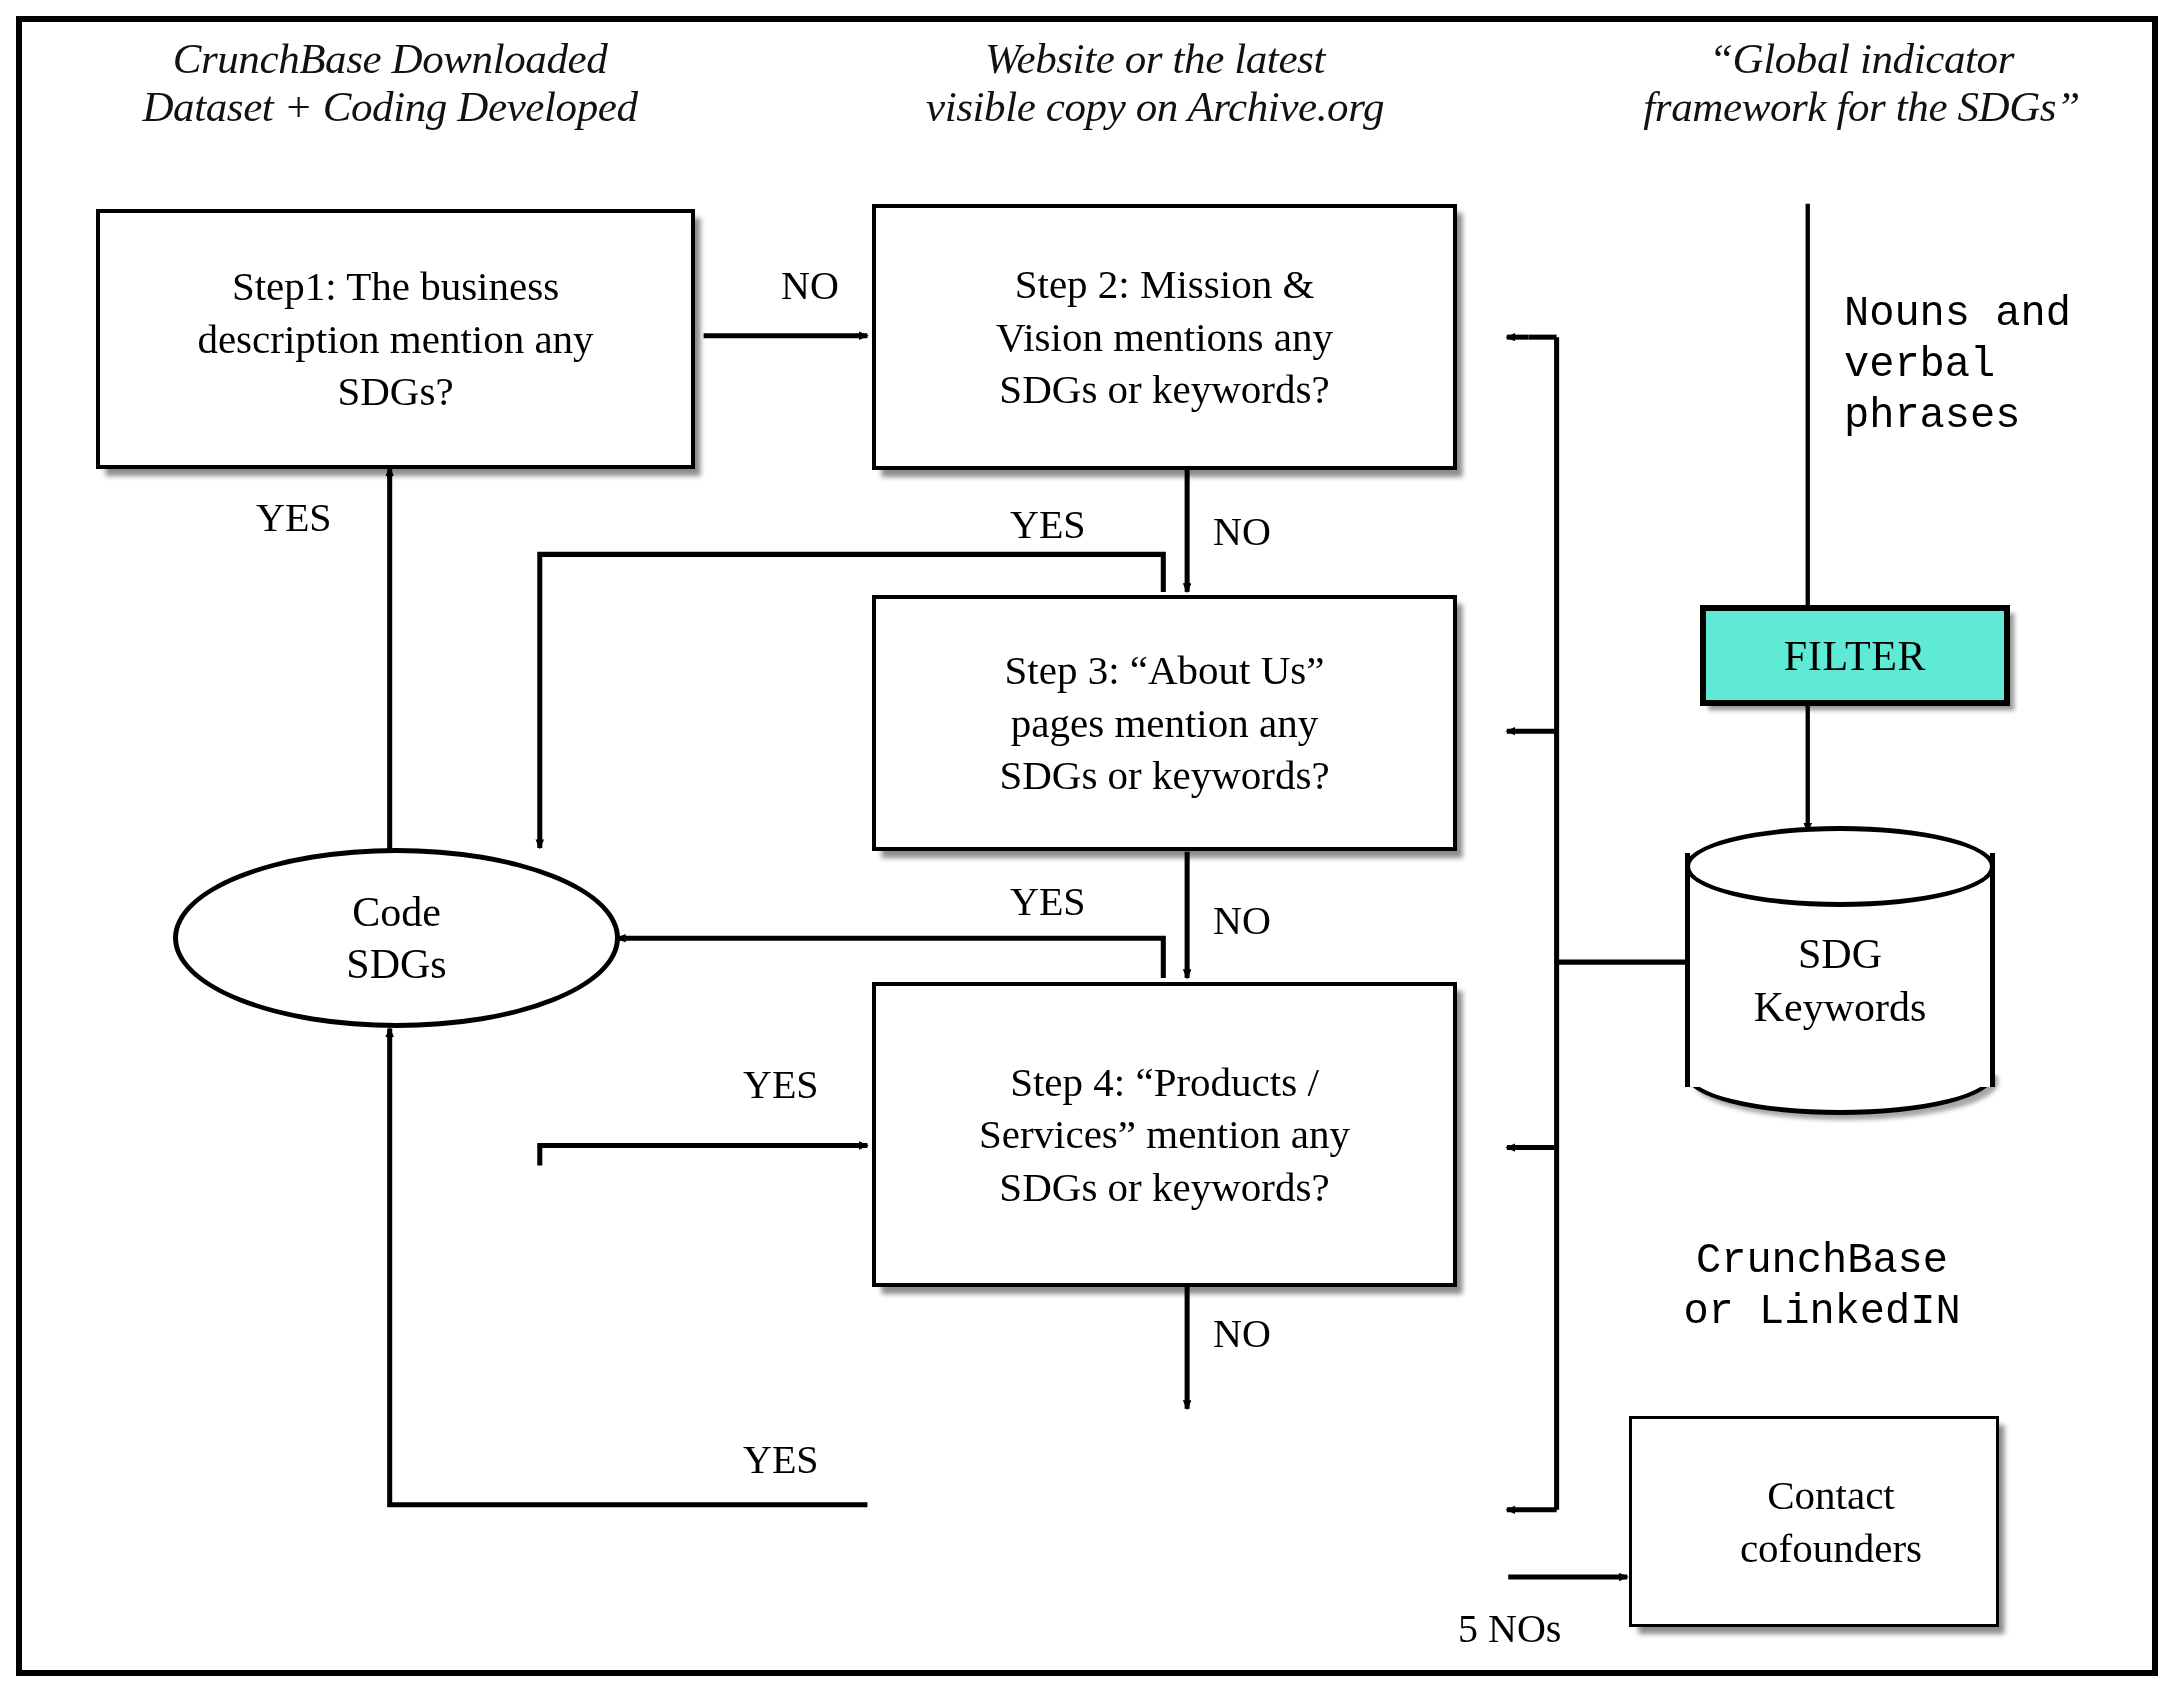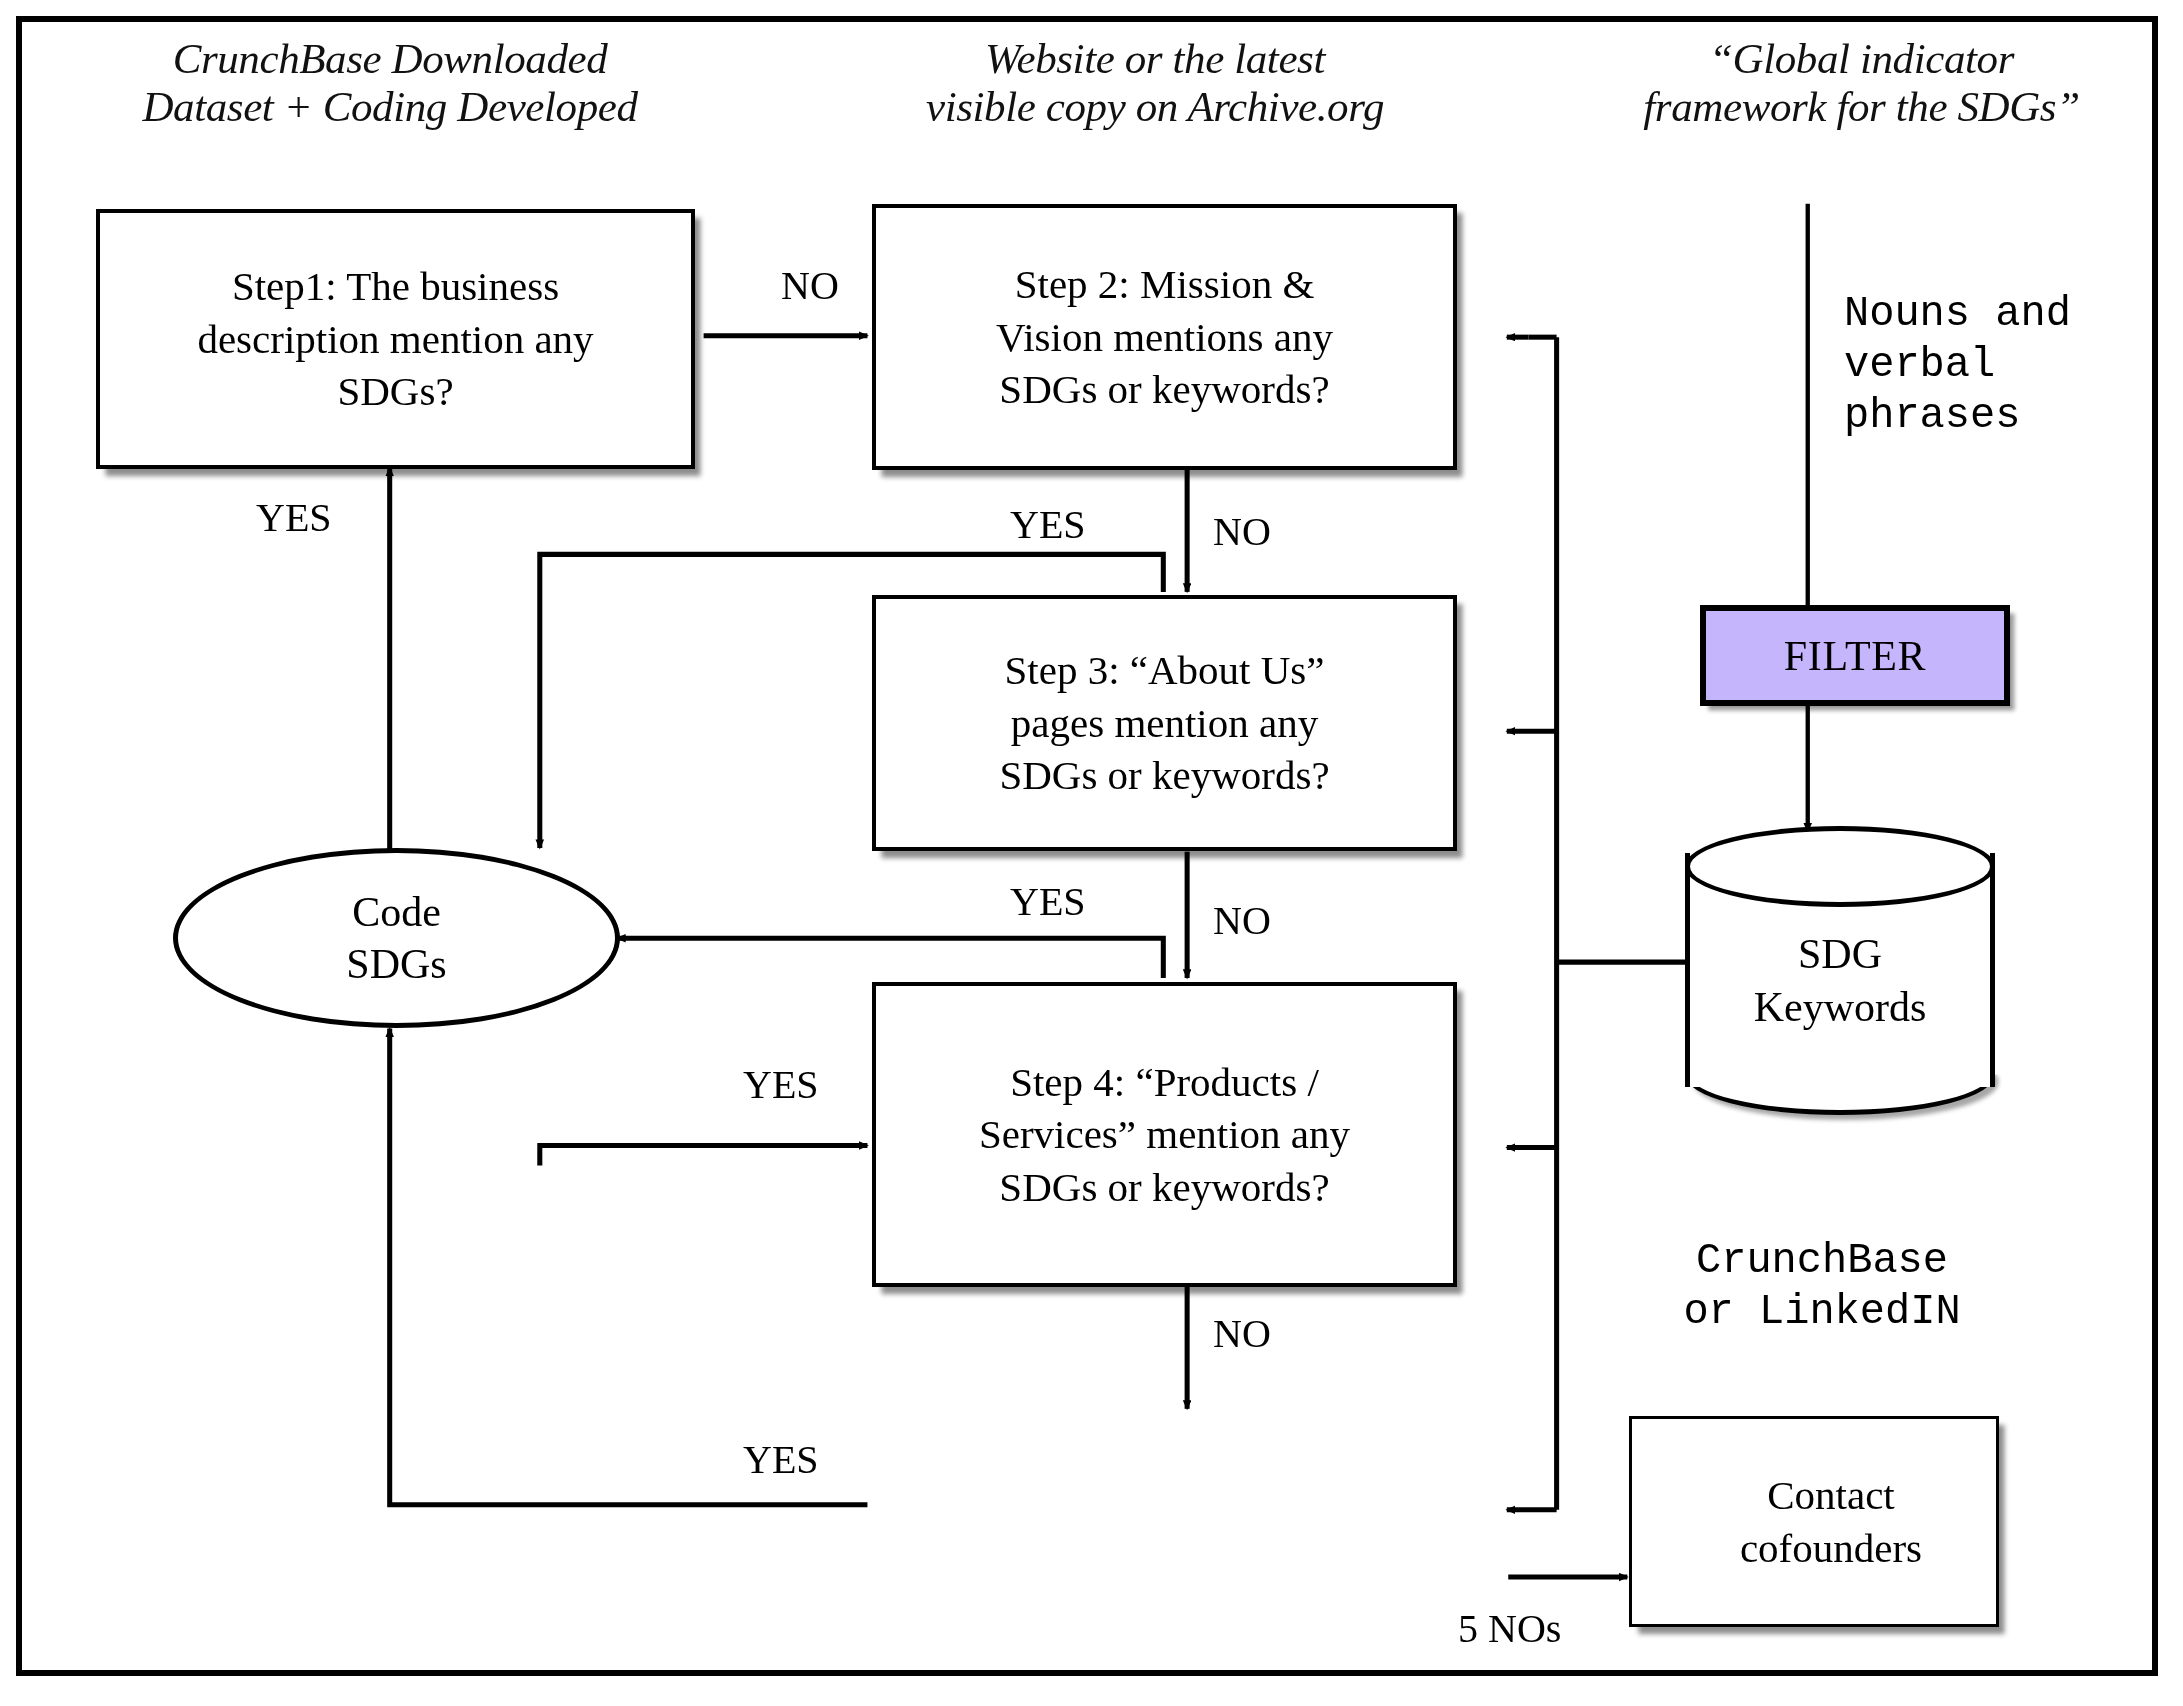--- a/index.html
+++ b/index.html
@@ -48,21 +48,21 @@
     font-size:41px;
     line-height:1.28;
     white-space:pre-line;
     padding:4.3px 10px;
   }
   .box.thin{border-width:3.6px;}
 
   
   .filterbox{
     position:absolute;
-    background:#c4b5fd;
+    background:#5eead4;
     border:6.5px solid #000;
     box-sizing:border-box;
     box-shadow:6.5px 6.5px 4.3px -1.4px rgba(0,0,0,0.4);
     display:flex;align-items:center;justify-content:center;
     font-size:42px;
     letter-spacing:0.7px;
   }
 
   
   .ellipse{

